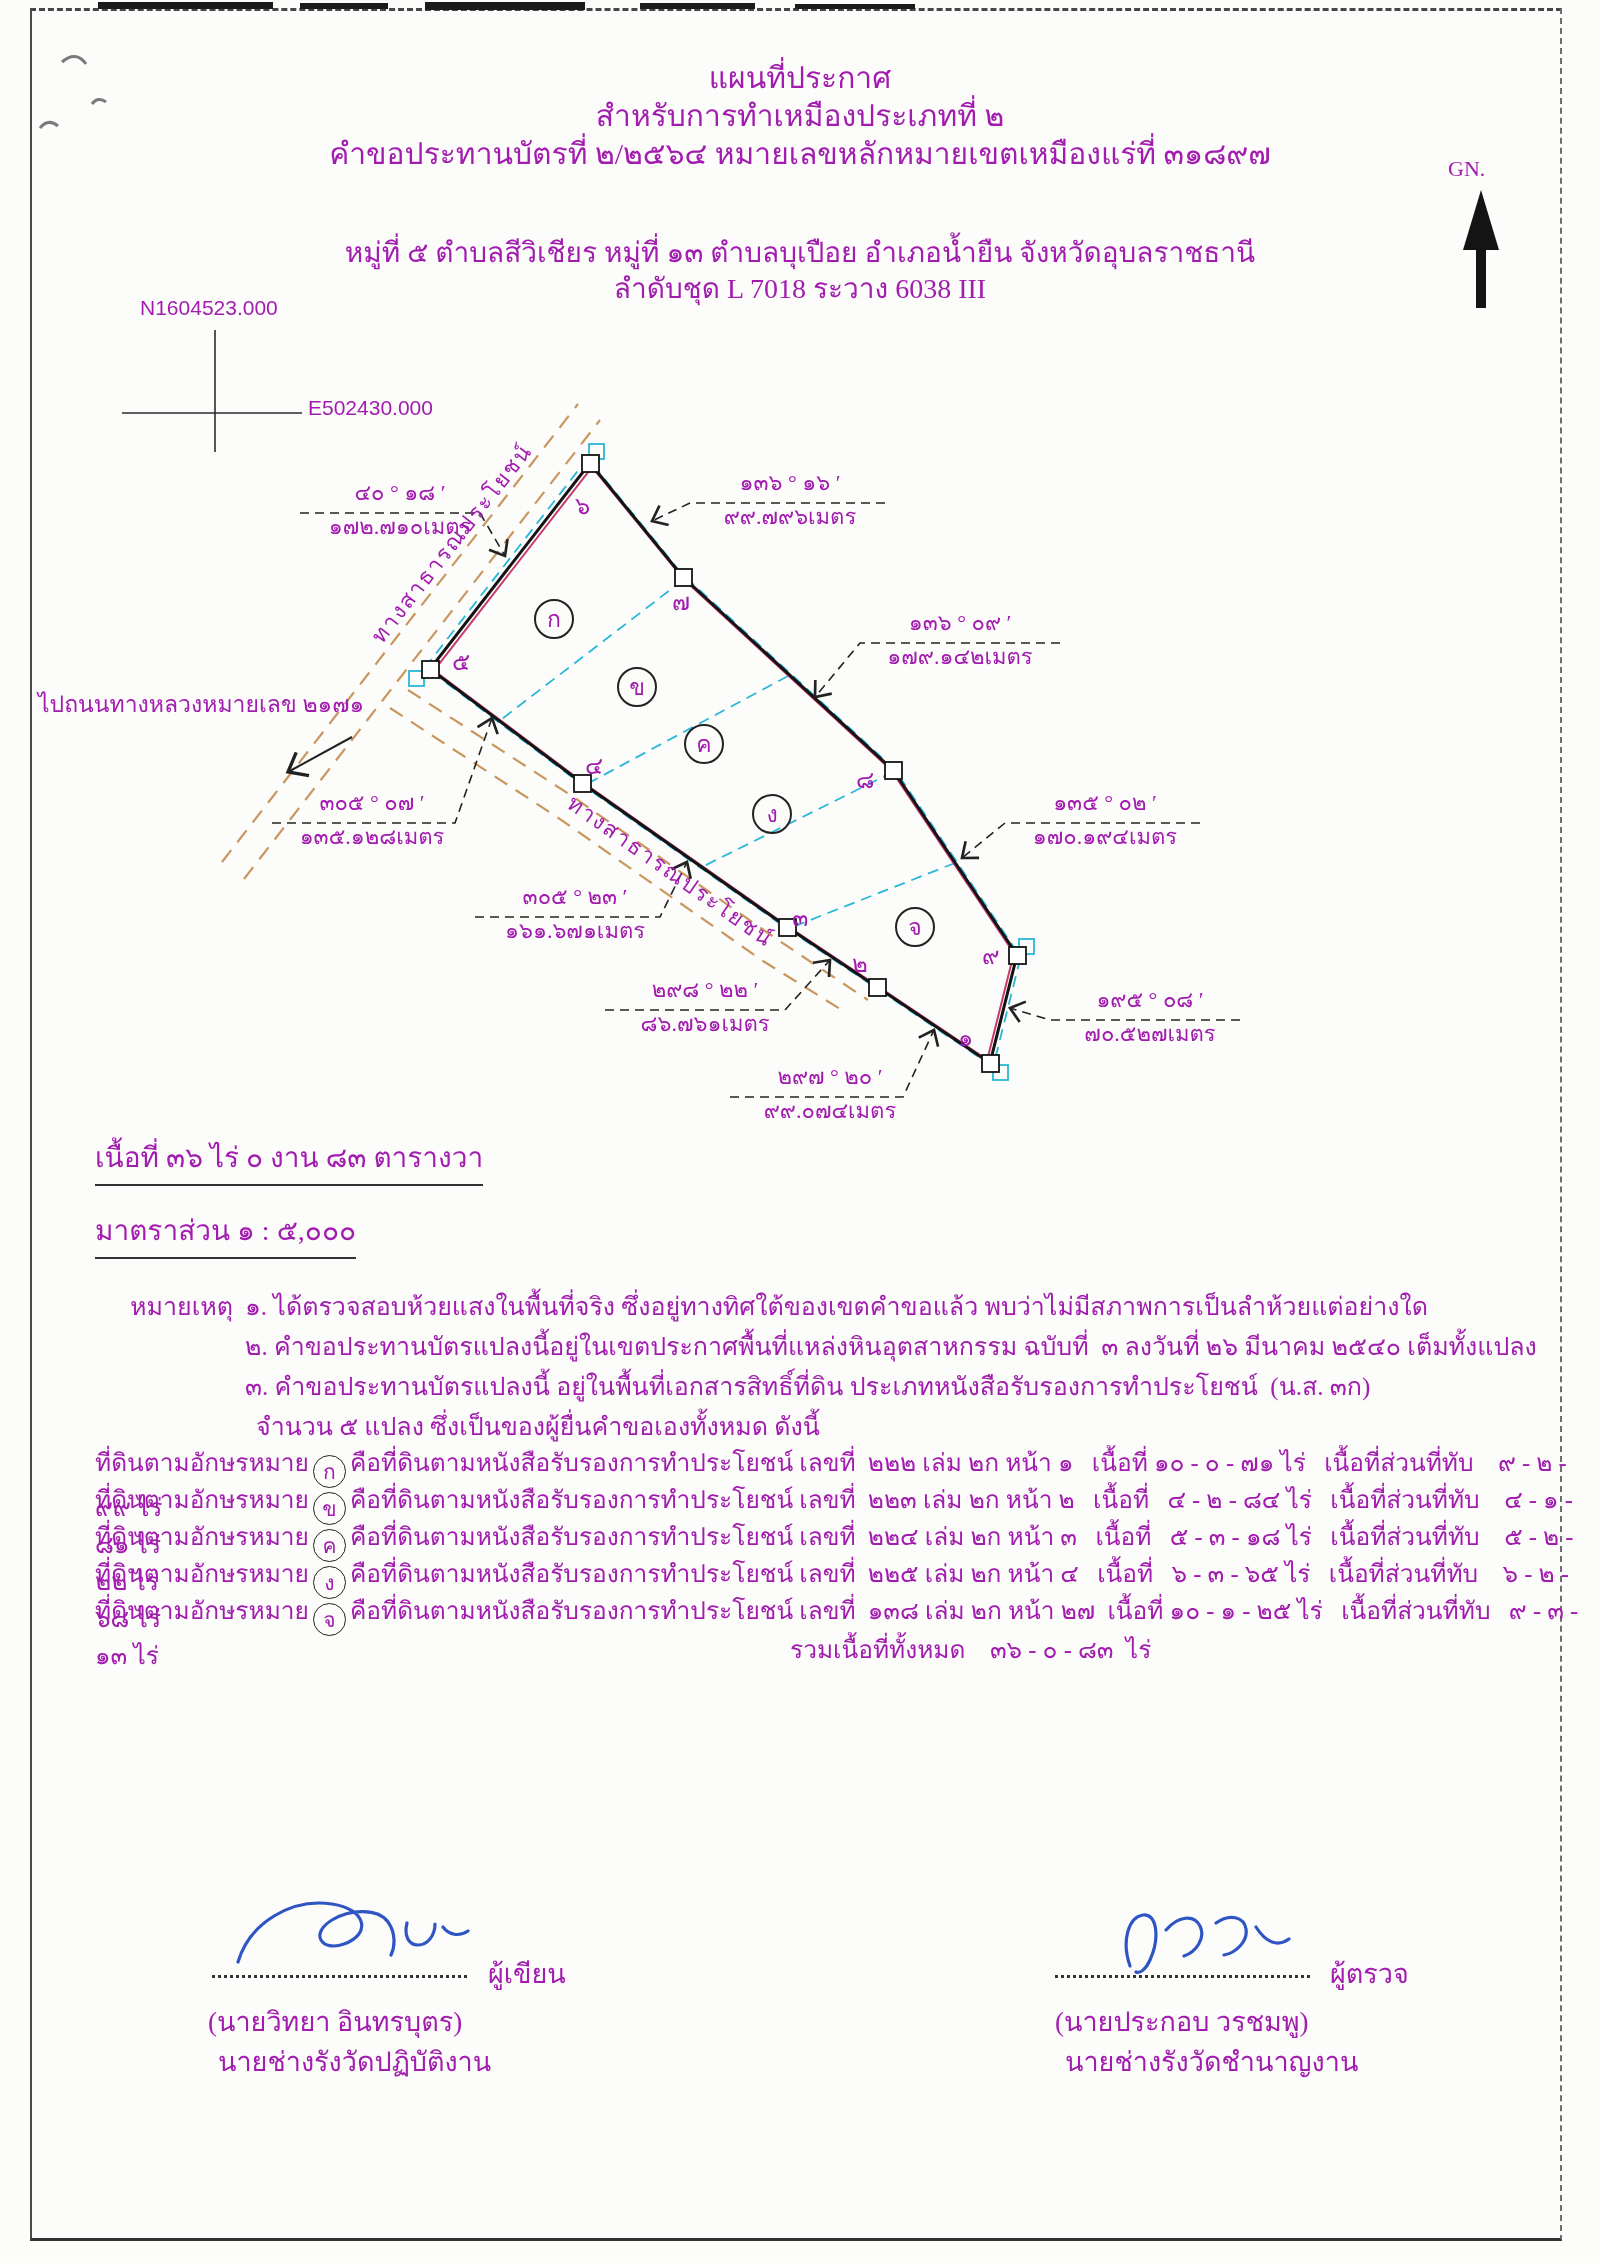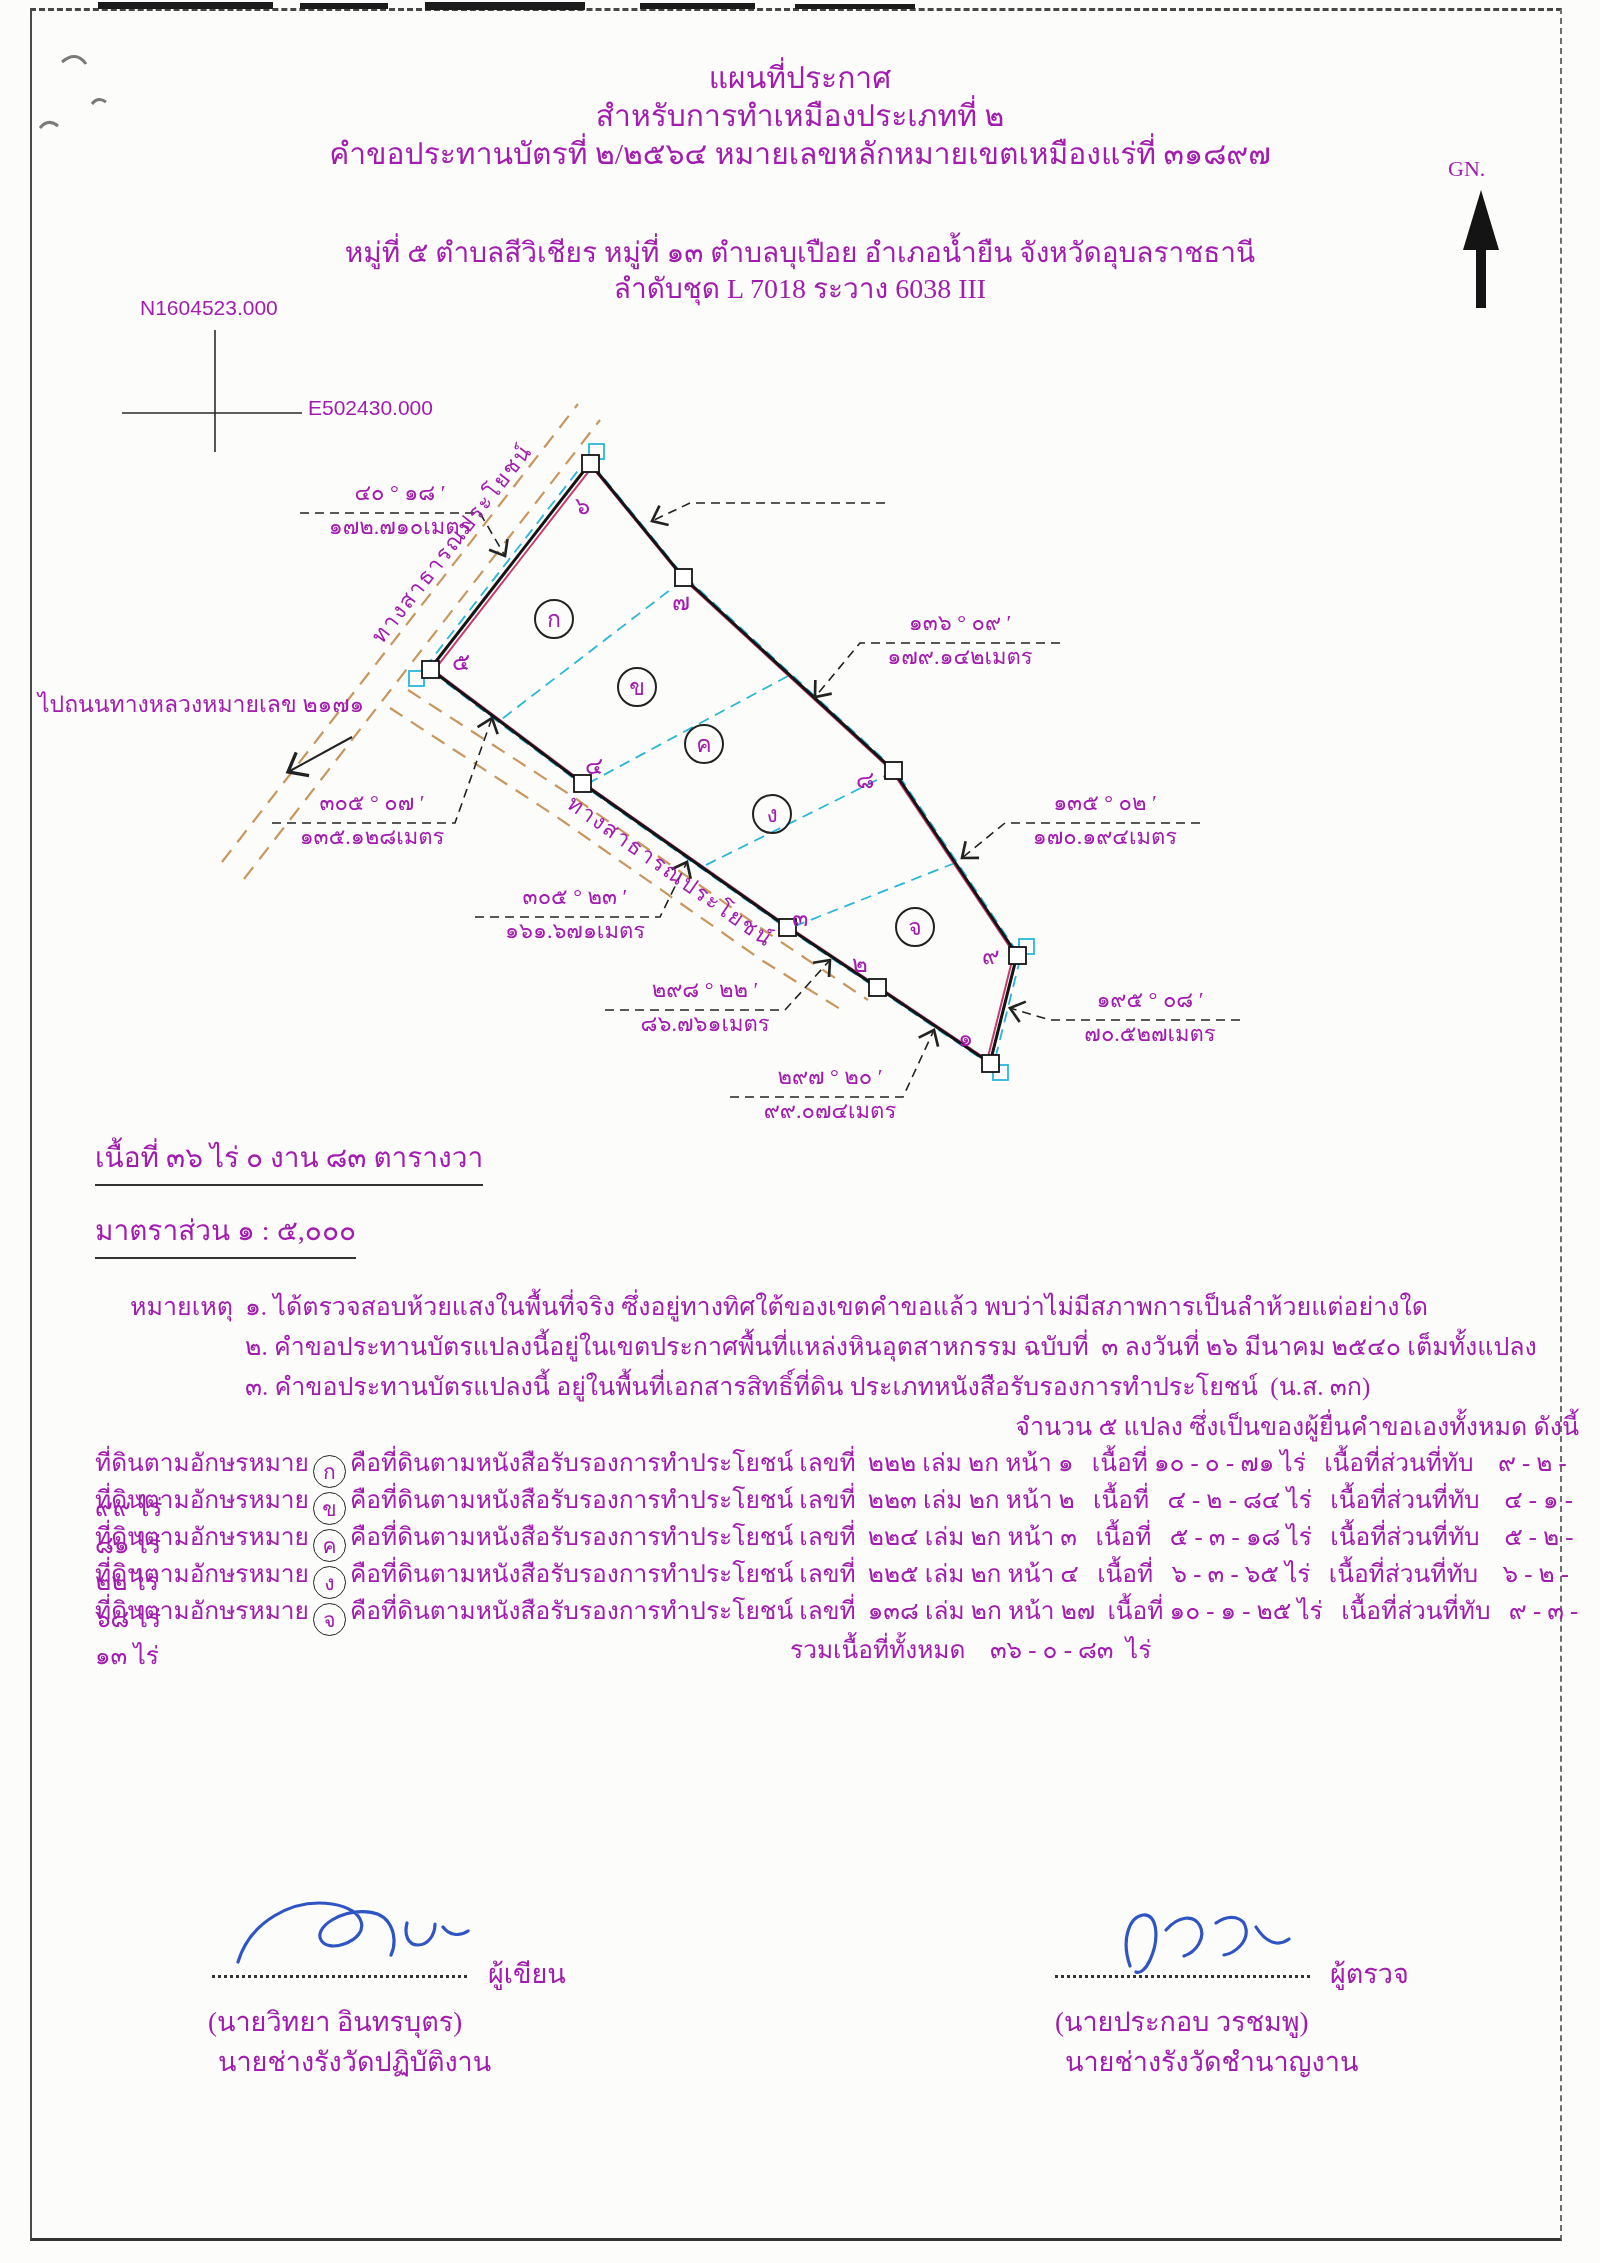--- a/index.html
+++ b/index.html
@@ -126,20 +126,24 @@
 
   <div class="abs t22" style="left:1448px;top:156px;z-index:3;">GN.</div>
 
   <div class="abs t21" style="left:140px;top:296px;z-index:3;font-family:'Liberation Sans',sans-serif;">N1604523.000</div>
   <div class="abs t21" style="left:308px;top:396px;z-index:3;font-family:'Liberation Sans',sans-serif;">E502430.000</div>
 
   <div class="abs mlabel" style="left:290px;top:476px;">
       <span>๔๐ ° ๑๘ ′</span>
       <span>๑๗๒.๗๑๐เมตร</span>
     </div>
+  <div class="abs mlabel" style="left:680px;top:466px;">
+      <span>๑๓๖ ° ๑๖ ′</span>
+      <span>๙๙.๗๙๖เมตร</span>
+    </div>
   <div class="abs mlabel" style="left:850px;top:606px;">
       <span>๑๓๖ ° ๐๙ ′</span>
       <span>๑๗๙.๑๔๒เมตร</span>
     </div>
   <div class="abs mlabel" style="left:995px;top:786px;">
       <span>๑๓๕ ° ๐๒ ′</span>
       <span>๑๗๐.๑๙๔เมตร</span>
     </div>
   <div class="abs mlabel" style="left:1040px;top:983px;">
       <span>๑๙๕ ° ๐๘ ′</span>
@@ -187,21 +191,21 @@
     <span class="uline">เนื้อที่ ๓๖ ไร่ ๐ งาน ๘๓ ตารางวา</span>
   </div>
   <div class="abs" style="left:95px;top:1208px;font-size:28px;z-index:3;">
     <span class="uline">มาตราส่วน ๑ : ๕,๐๐๐</span>
   </div>
 
   <div class="abs note" style="left:130px;top:1286px;">หมายเหตุ</div>
   <div class="abs note" style="left:245px;top:1286px;width:1300px;">๑. ได้ตรวจสอบห้วยแสงในพื้นที่จริง ซึ่งอยู่ทางทิศใต้ของเขตคำขอแล้ว พบว่าไม่มีสภาพการเป็นลำห้วยแต่อย่างใด</div>
   <div class="abs note" style="left:245px;top:1326px;width:1300px;">๒. คำขอประทานบัตรแปลงนี้อยู่ในเขตประกาศพื้นที่แหล่งหินอุตสาหกรรม ฉบับที่  ๓ ลงวันที่ ๒๖ มีนาคม ๒๕๔๐ เต็มทั้งแปลง</div>
   <div class="abs note" style="left:245px;top:1366px;width:1300px;">๓. คำขอประทานบัตรแปลงนี้ อยู่ในพื้นที่เอกสารสิทธิ์ที่ดิน ประเภทหนังสือรับรองการทำประโยชน์  (น.ส. ๓ก)</div>
-  <div class="abs note" style="left:279px;top:1406px;width:1300px;text-align:right;">จำนวน ๕ แปลง ซึ่งเป็นของผู้ยื่นคำขอเองทั้งหมด ดังนี้</div>
+  <div class="abs note" style="left:256px;top:1406px;width:1300px;">จำนวน ๕ แปลง ซึ่งเป็นของผู้ยื่นคำขอเองทั้งหมด ดังนี้</div>
 
   <div class="abs prow" style="left:95px;top:1443px;"><span>ที่ดินตามอักษรหมาย</span><span class="circ-sm">ก</span><span>คือที่ดินตามหนังสือรับรองการทำประโยชน์ เลขที่  ๒๒๒ เล่ม ๒ก หน้า ๑   เนื้อที่ ๑๐ - ๐ - ๗๑ ไร่   เนื้อที่ส่วนที่ทับ    ๙ - ๒ - ๙๙ ไร่</span></div>
   <div class="abs prow" style="left:95px;top:1480px;"><span>ที่ดินตามอักษรหมาย</span><span class="circ-sm">ข</span><span>คือที่ดินตามหนังสือรับรองการทำประโยชน์ เลขที่  ๒๒๓ เล่ม ๒ก หน้า ๒   เนื้อที่   ๔ - ๒ - ๘๔ ไร่   เนื้อที่ส่วนที่ทับ    ๔ - ๑ - ๘๑ ไร่</span></div>
   <div class="abs prow" style="left:95px;top:1517px;"><span>ที่ดินตามอักษรหมาย</span><span class="circ-sm">ค</span><span>คือที่ดินตามหนังสือรับรองการทำประโยชน์ เลขที่  ๒๒๔ เล่ม ๒ก หน้า ๓   เนื้อที่   ๕ - ๓ - ๑๘ ไร่   เนื้อที่ส่วนที่ทับ    ๕ - ๒ - ๒๒ ไร่</span></div>
   <div class="abs prow" style="left:95px;top:1554px;"><span>ที่ดินตามอักษรหมาย</span><span class="circ-sm">ง</span><span>คือที่ดินตามหนังสือรับรองการทำประโยชน์ เลขที่  ๒๒๕ เล่ม ๒ก หน้า ๔   เนื้อที่   ๖ - ๓ - ๖๕ ไร่   เนื้อที่ส่วนที่ทับ    ๖ - ๒ - ๖๘ ไร่</span></div>
   <div class="abs prow" style="left:95px;top:1591px;"><span>ที่ดินตามอักษรหมาย</span><span class="circ-sm">จ</span><span>คือที่ดินตามหนังสือรับรองการทำประโยชน์ เลขที่  ๑๓๘ เล่ม ๒ก หน้า ๒๗  เนื้อที่ ๑๐ - ๑ - ๒๕ ไร่   เนื้อที่ส่วนที่ทับ   ๙ - ๓ - ๑๓ ไร่</span></div>
   <div class="abs prow" style="left:790px;top:1630px;text-align:center;">รวมเนื้อที่ทั้งหมด    ๓๖ - ๐ - ๘๓  ไร่</div>
 
   <div class="abs dots" style="left:212px;top:1975px;"></div>
   <div class="abs sig" style="left:488px;top:1952px;">ผู้เขียน</div>

